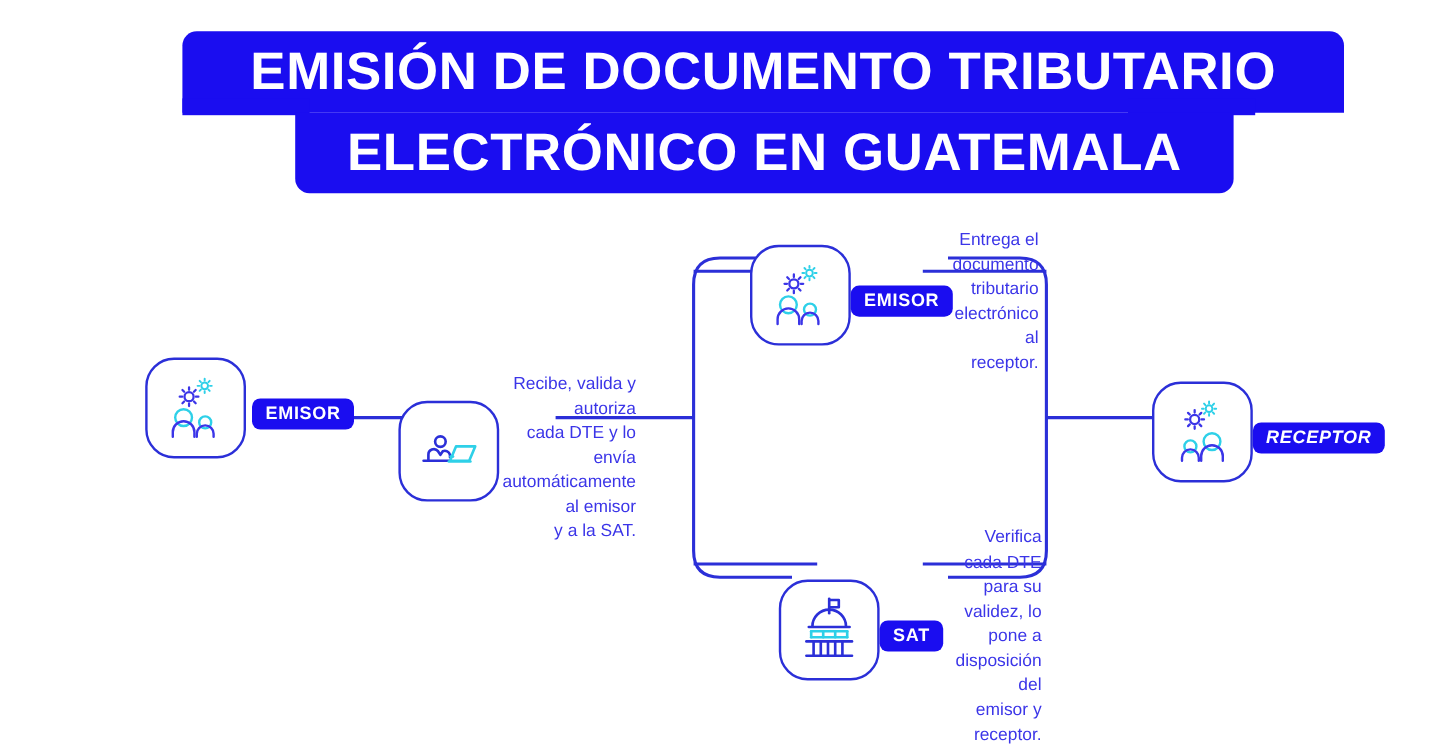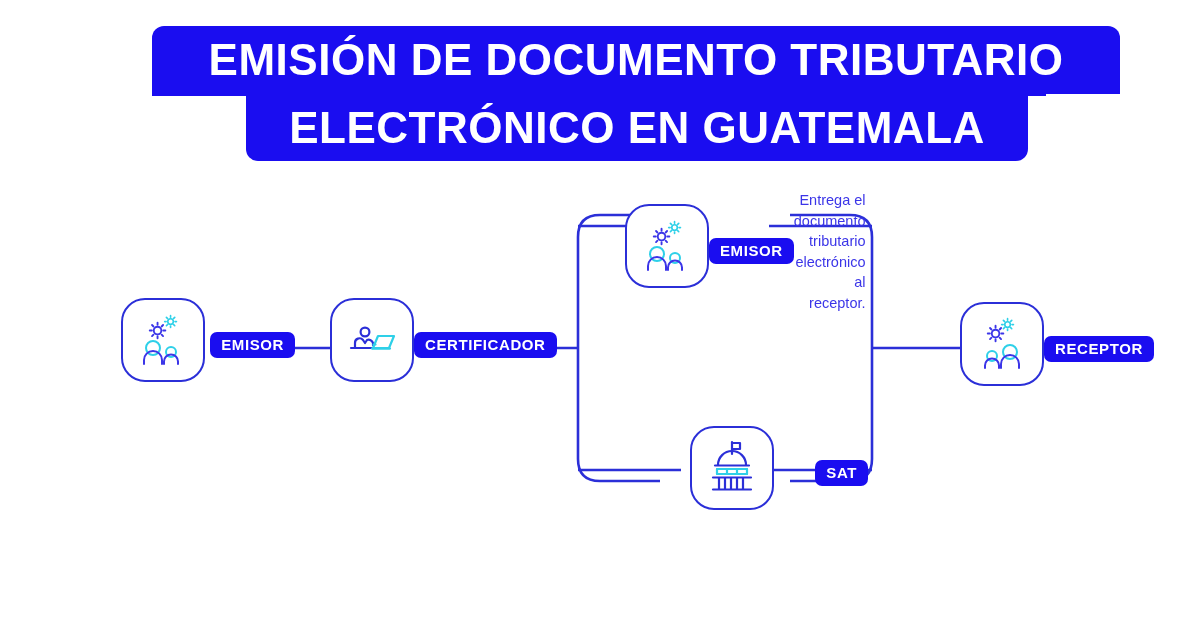--- a/index.html
+++ b/index.html
@@ -105,21 +105,21 @@
     color: #3B35E8;
     text-align: right;
     white-space: pre-line;
   }
 
   
   #node-emisor-left   { left: 115px; top: 298px; width: 180px; }
   #node-certificador  { left: 330px; top: 298px; width: 200px; }
   #node-emisor-center { left: 625px; top: 178px; width: 200px; }
   #node-sat           { left: 648px; top: 426px; width: 220px; }
-  #node-receptor      { left: 960px; top: 302px; width: 130px; }
+  #node-receptor      { left: 960px; top: 318px; width: 130px; font-style: italic; }
 
   .node-box-wrap {
     display: flex;
     justify-content: center;
     width: 100%;
   }
 </style>
 </head>
 <body>
 
@@ -195,21 +195,24 @@
 
           <path d="M36 26 L52 26 L47 38 L31 38 Z" stroke="#2ED0E8"></path>
 
           <path d="M30 38.6 L48 38.6" stroke="#2ED0E8"></path>
 
           <path d="M31.5 34.5 L33.5 34.5" stroke="#2ED0E8"></path>
         </g>
       </svg>
     </div>
   </div>
-  <div class="badge">CERTIFICADOR</div>
+  <div class="desc">Recibe, valida y autoriza
+cada DTE y lo envía
+automáticamente al emisor
+y a la SAT.</div>
 </div>
 
 <div id="node-emisor-center" class="node">
   <div class="node-box-wrap">
     <div class="node-box">
       <svg width="60" height="60" viewBox="0 0 60 60">
         <g fill="none" stroke-width="2" stroke-linecap="round" stroke-linejoin="round">
           <g stroke="#2ED0E8" transform="translate(31,5) scale(0.82)">
             <circle cx="8" cy="8" r="3.4"></circle>
             <path d="M8 0.8 L8 2.6 M8 13.4 L8 15.2 M0.8 8 L2.6 8 M13.4 8 L15.2 8 M2.9 2.9 L4.2 4.2 M11.8 11.8 L13.1 13.1 M13.1 2.9 L11.8 4.2 M4.2 11.8 L2.9 13.1"></path>
@@ -254,20 +257,23 @@
           <path d="M11 39.5 L49 39.5" stroke="#2B2FD8"></path>
 
           <path d="M17 40 L17 51 M23 40 L23 51 M29 40 L29 51 M35 40 L35 51 M41 40 L41 51" stroke="#2B2FD8"></path>
 
           <path d="M11 51.5 L49 51.5" stroke="#2B2FD8"></path>
         </g>
       </svg>
     </div>
   </div>
   <div class="badge">SAT</div>
+  <div class="desc">Verifica cada DTE para su
+validez, lo pone a disposición del
+emisor y receptor.</div>
 </div>
 
 <div id="node-receptor" class="node">
   <div class="node-box-wrap">
     <div class="node-box">
       <svg width="60" height="60" viewBox="0 0 60 60">
         <g fill="none" stroke-width="2" stroke-linecap="round" stroke-linejoin="round">
 
           <g stroke="#2ED0E8" transform="translate(29,4) scale(0.82)">
             <circle cx="8" cy="8" r="3.4"></circle>

